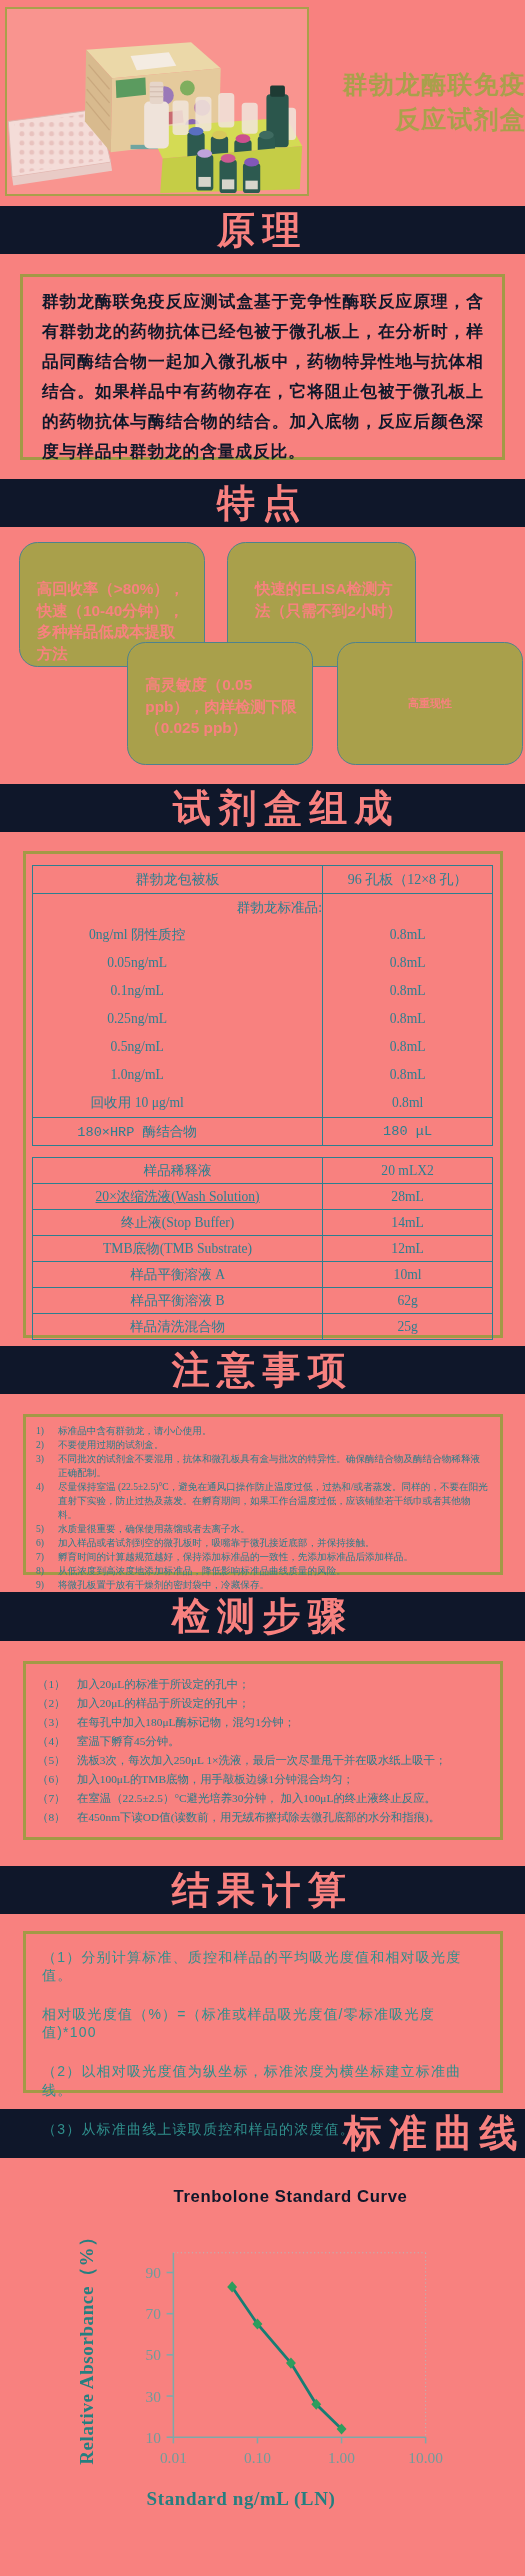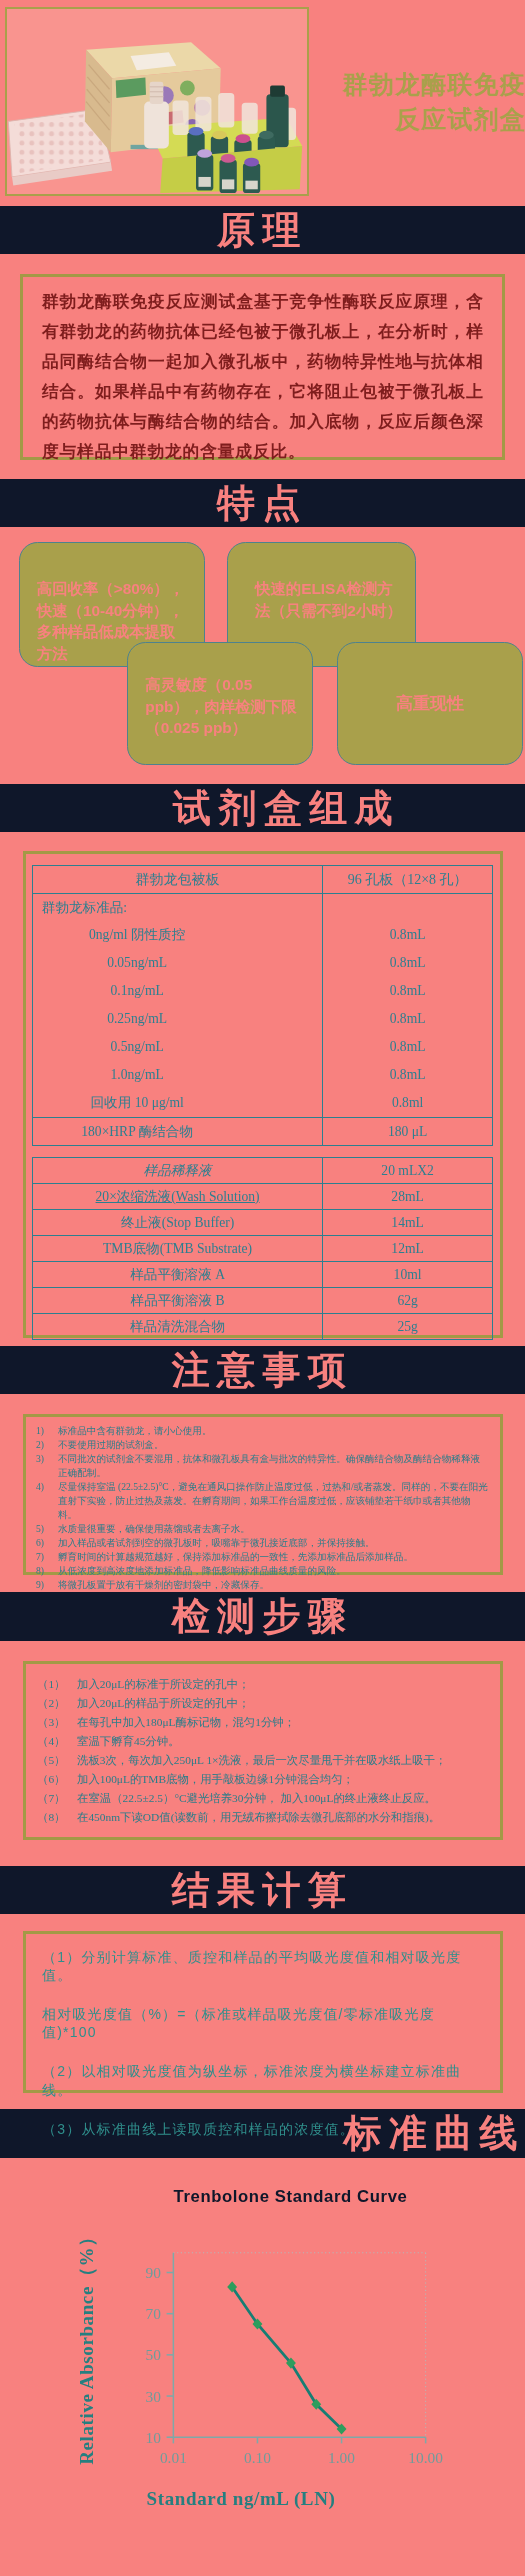--- a/index.html
+++ b/index.html
@@ -24,47 +24,47 @@
   #band-features{top:479px;}
   #band-kit{top:784px;padding-left:24px;}
   #band-notes{top:1346px;}
   #band-steps{top:1592px;height:49px;}
   #band-results{top:1866px;height:48px;}
   #band-curve{top:2109px;height:49px;text-align:right;}
 
   
   .obox{position:absolute;border:3.1px solid #A39946;box-sizing:border-box;background:#F8817F;}
   #principle-box{left:20.4px;top:274px;width:485px;height:186px;padding:10px 18.5px;}
-  #principle-box .body{color:#7f1d1d;font-weight:bold;font-size:16.7px;line-height:30px;
+  #principle-box .body{color:#0f172a;font-weight:bold;font-size:16.7px;line-height:30px;
      letter-spacing:0.9px;text-align:justify;}
 
   
   .card{position:absolute;background:#A9A04B;border:1.2px solid #4E828E;border-radius:18.5px;
     color:#F8817F;font-weight:bold;font-size:15.4px;line-height:21.6px;box-sizing:border-box;}
   #card-1{left:18.5px;top:542px;width:186px;height:125px;padding:35px 16px 0 17.3px;}
   #card-2{left:227px;top:542px;width:189px;height:125px;padding:35px 12.3px 0 27px;}
   #card-3{left:127px;top:642px;width:186px;height:123px;padding:31px 15px 0 17.3px;}
   #card-4{left:337px;top:642px;width:186px;height:123px;display:flex;align-items:center;
-    justify-content:center;font-size:17px;}
+    justify-content:center;font-size:11px;}
 
   
   #table-frame{left:23px;top:851px;width:480px;height:487px;}
   .ktable{position:absolute;left:6.2px;border-collapse:collapse;width:461px;
     font-family:"Liberation Serif",serif;color:#2C7F90;font-size:13.6px;}
   .ktable td{border:1.2px solid #2C7F90;vertical-align:top;padding:0;}
   .ktable td.c1{width:63%;}
   .ktable td.c2{width:37%;text-align:center;}
   #table1{top:11px;}
   #table2{top:303px;}
   #table1 .hdr td{height:27px;text-align:center;vertical-align:middle;font-size:14px;}
-  .std-label{height:27px;line-height:27px;padding-left:8.6px;text-align:left;}
+  .std-label{height:27px;line-height:27px;padding-left:8.6px;text-align:right;}
   .std-name{height:28px;line-height:28px;width:72%;text-align:center;}
   .std-vol{height:28px;line-height:28px;text-align:center;}
   .std-spacer{height:27px;}
-  #table1 .hrp td{height:27px;vertical-align:middle;}
+  #table1 .hrp td{height:27px;vertical-align:middle;font-family:Liberation Mono, monospace;}
   #table1 .hrp td.c1 div{width:72%;text-align:center;}
   #table2 td{height:25px;vertical-align:middle;text-align:center;}
 
   
   #notes-box{left:23px;top:1414px;width:480px;height:161px;padding:7.4px 11px 0 10px;}
   .note-row{display:flex;color:#2A7D8A;font-family:"Liberation Serif",serif;
     font-size:9.6px;line-height:14px;}
   .note-num{width:22px;flex-shrink:0;}
   .note-text{flex:1;}
 
@@ -243,21 +243,21 @@
               <div>180×HRP 酶结合物</div>
             </td>
         <td class="c2">180 μL</td>
       </tr>
       </tbody>
     </table>
 
     <table class="ktable" id="table2">
       <tbody>
           <tr>
-          <td class="c1" style="text-align:center;font-style:italic;">样品稀释液</td>
+          <td class="c1" style="text-align:center;">样品稀释液</td>
           <td class="c2">20 mLX2</td>
         </tr>
           <tr>
           <td class="c1" style="text-align:center;text-decoration:underline;">20×浓缩洗液(Wash Solution)</td>
           <td class="c2">28mL</td>
         </tr>
           <tr>
           <td class="c1" style="text-align:center;">终止液(Stop Buffer)</td>
           <td class="c2">14mL</td>
         </tr>

